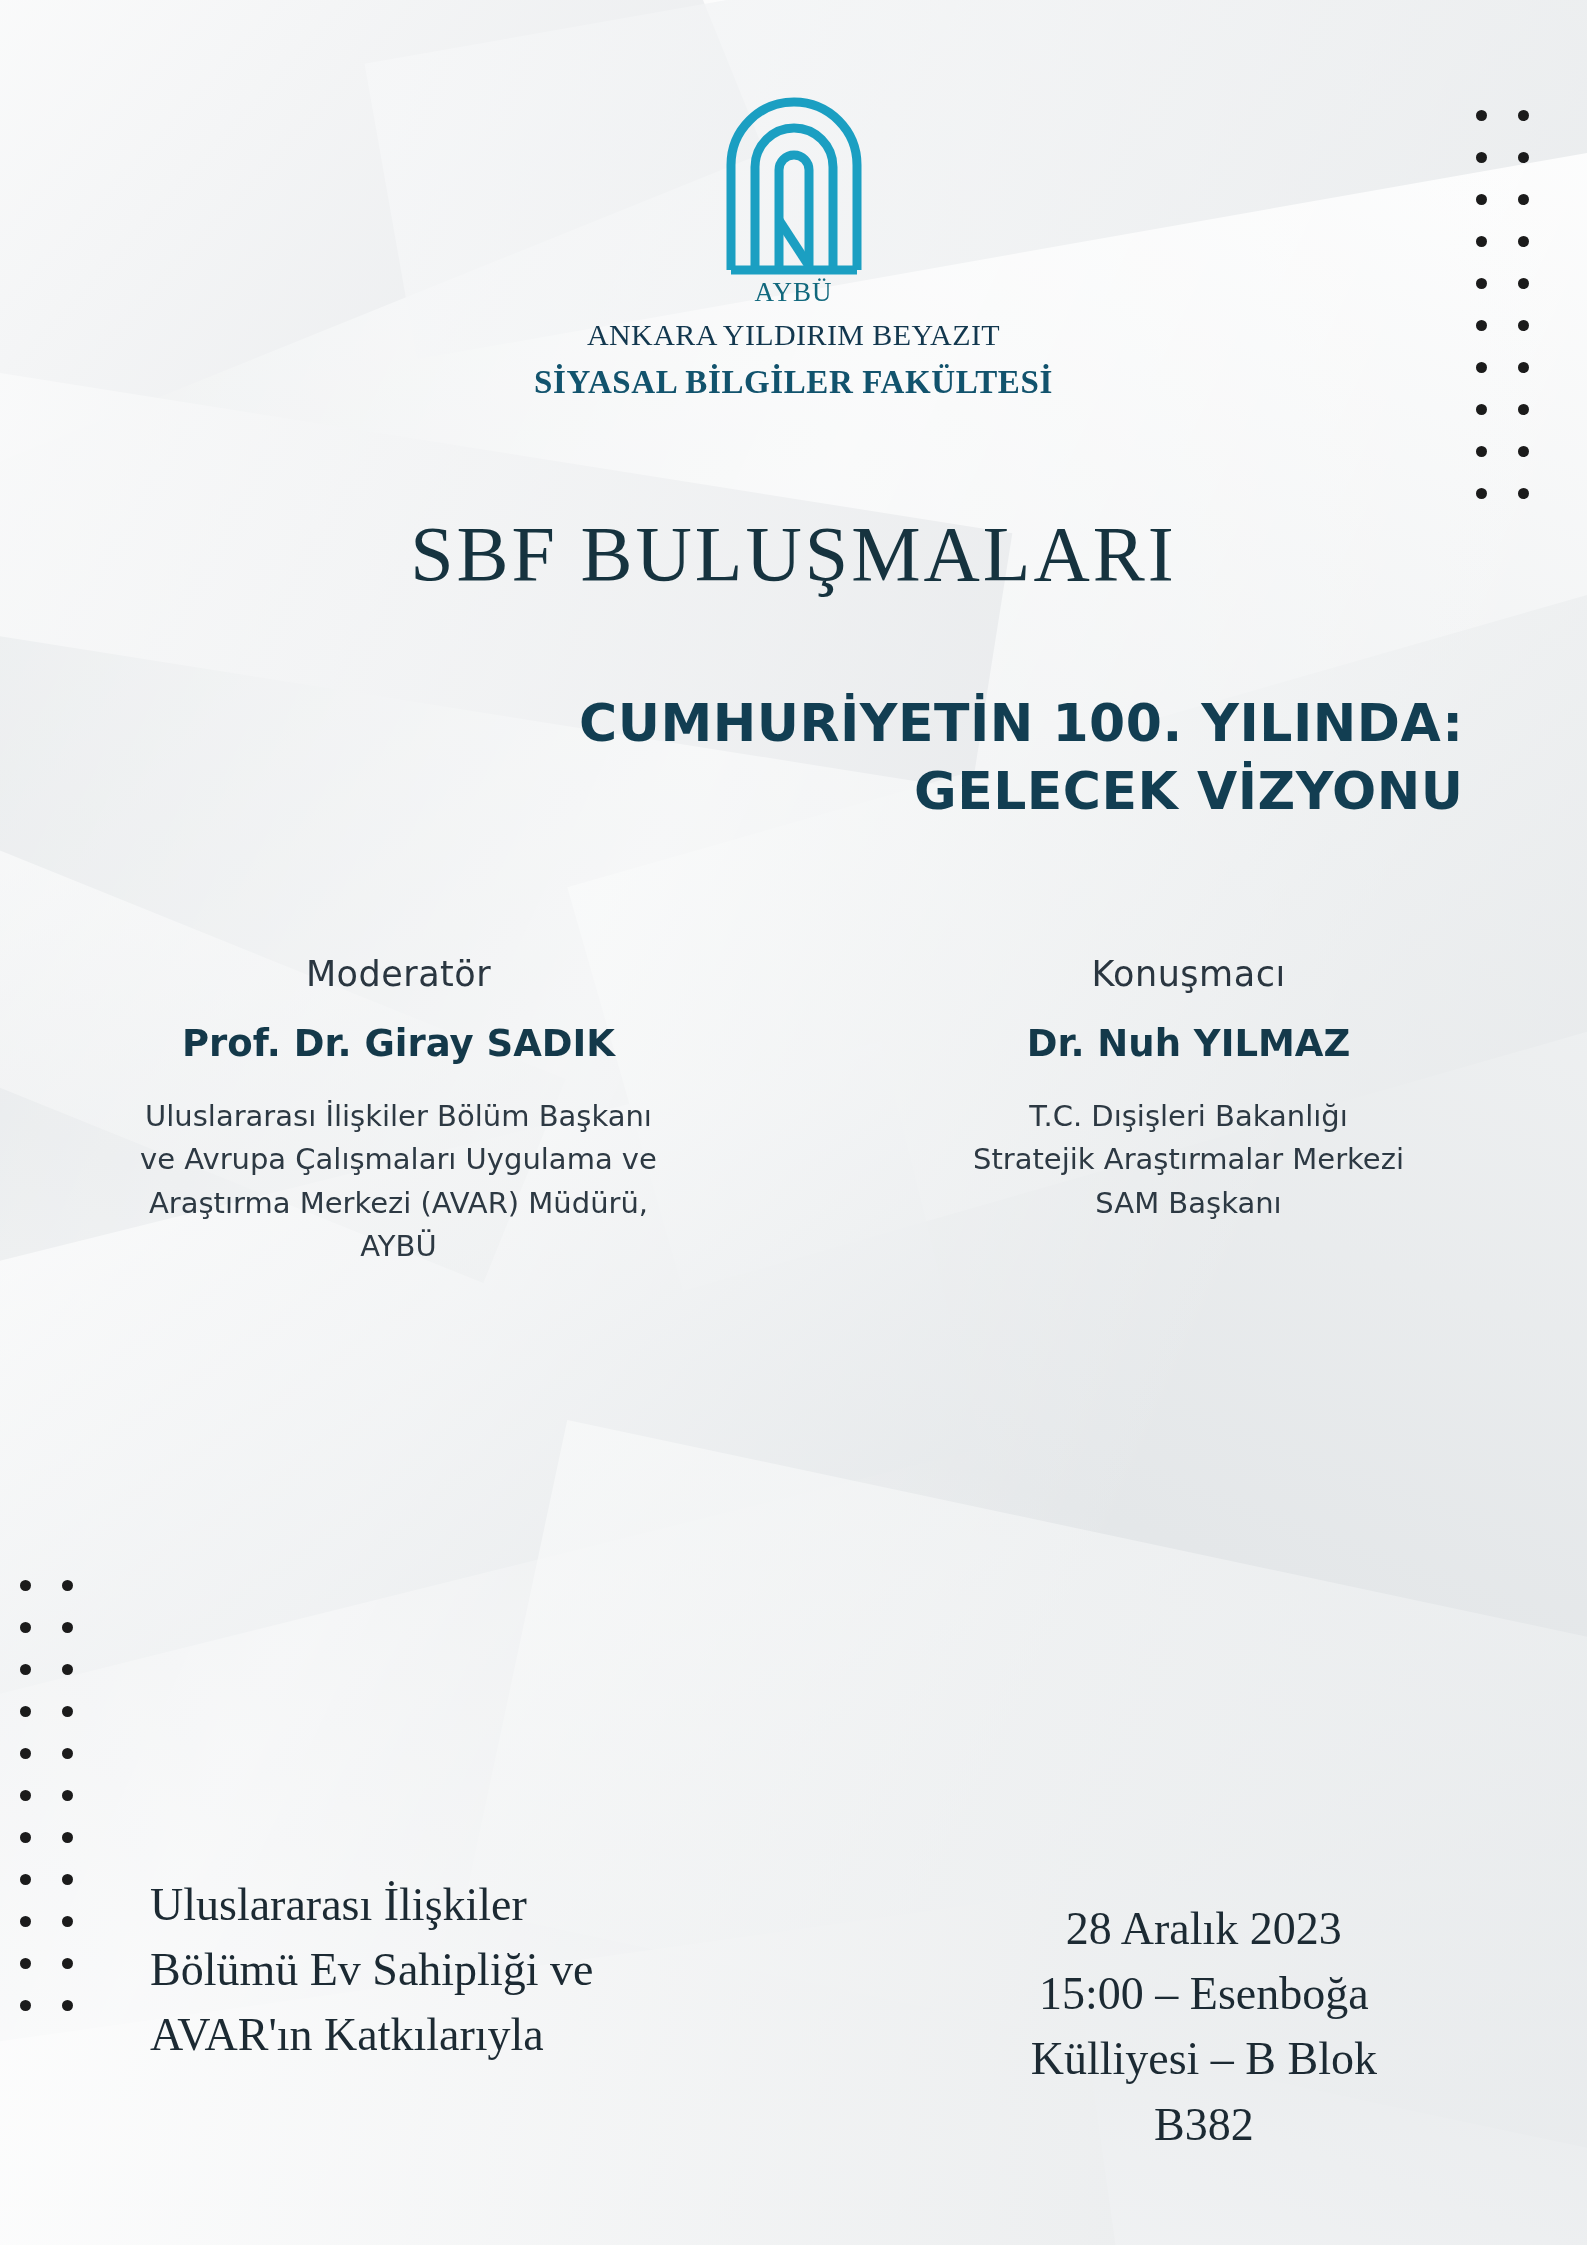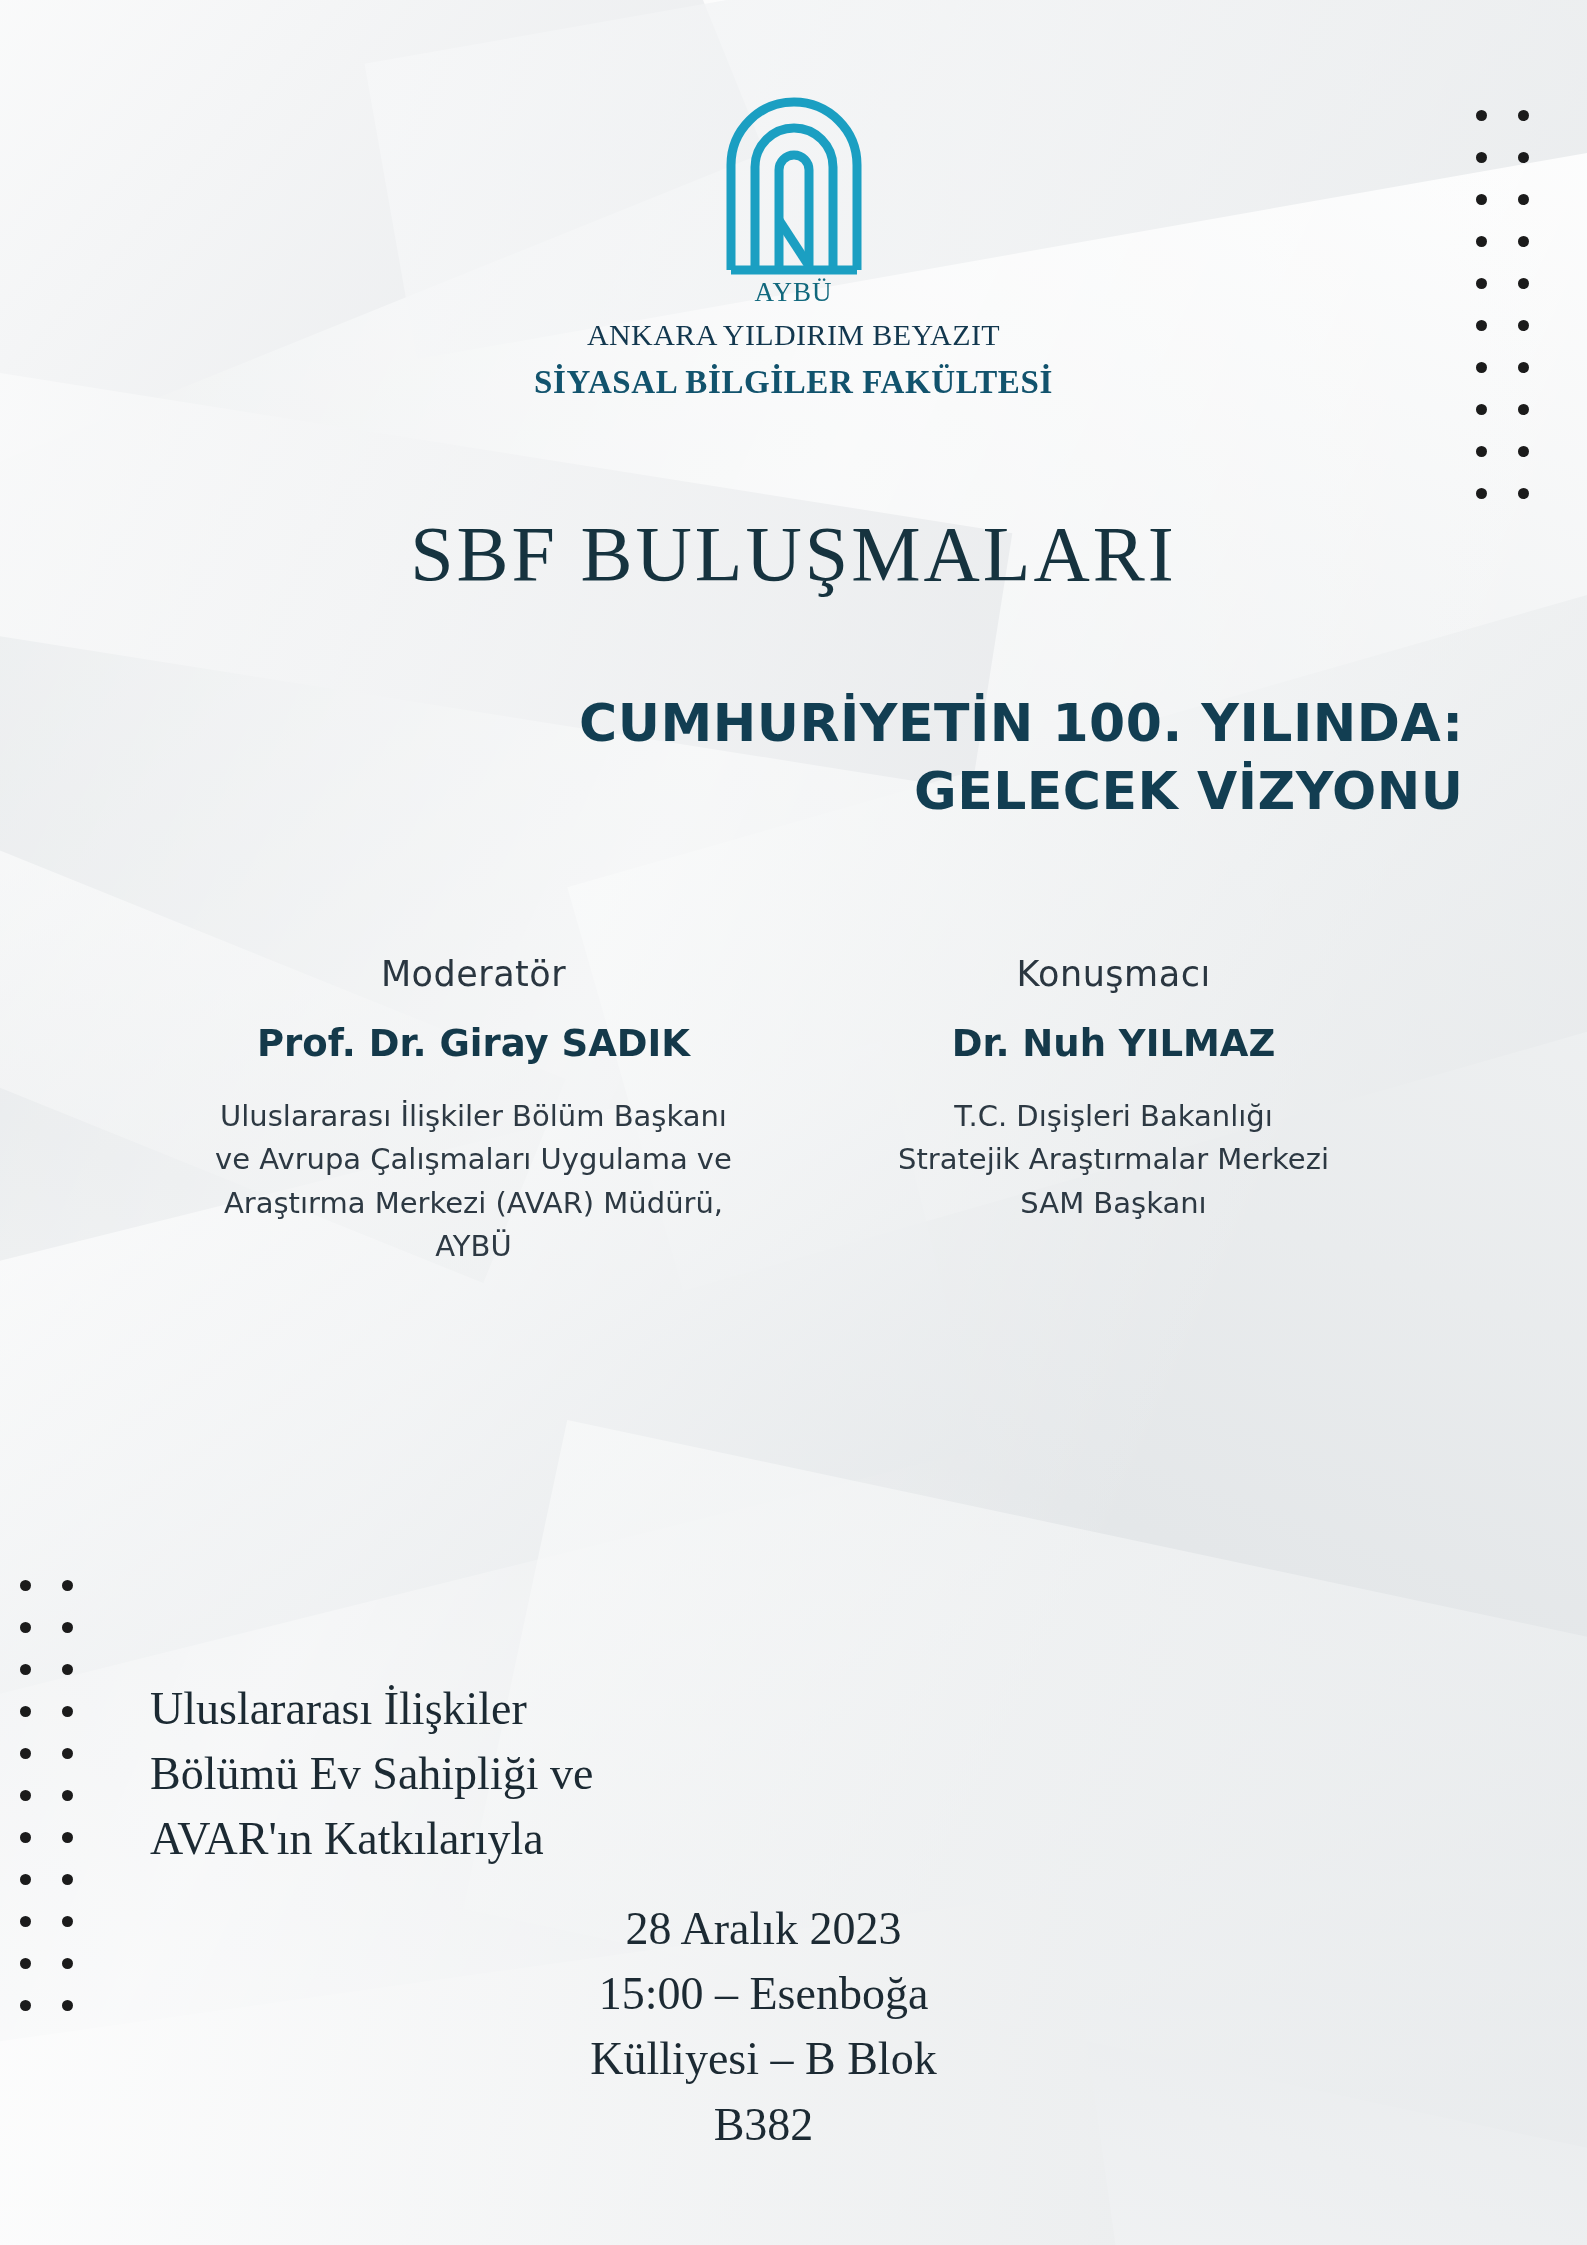--- a/index.html
+++ b/index.html
@@ -163,21 +163,21 @@
     color: #123e52;
     position: relative;
     z-index: 5;
   }
 
   
   .people {
     margin: 128px auto 0;
     width: 1430px;
     display: flex;
-    justify-content: center;
+    justify-content: space-between;
     position: relative;
     z-index: 5;
   }
   .person {
     width: 640px;
     text-align: center;
   }
   .person-role {
     font-family: "DejaVu Sans", sans-serif;
     font-size: 35px;
@@ -203,21 +203,20 @@
   
   .footer {
     position: absolute;
     left: 0;
     right: 0;
     bottom: 88px;
     display: flex;
     justify-content: space-between;
     padding: 0 150px;
     z-index: 5;
-    flex-direction: column;
   }
   .footer-col {
     font-family: "Liberation Serif", serif;
     font-size: 46px;
     line-height: 1.42;
     color: #1c2a33;
   }
   .footer-left { text-align: left; }
   .footer-right { text-align: center; padding-right: 60px; margin-top: 24px; }
   .footer-col .line { display: block; }

